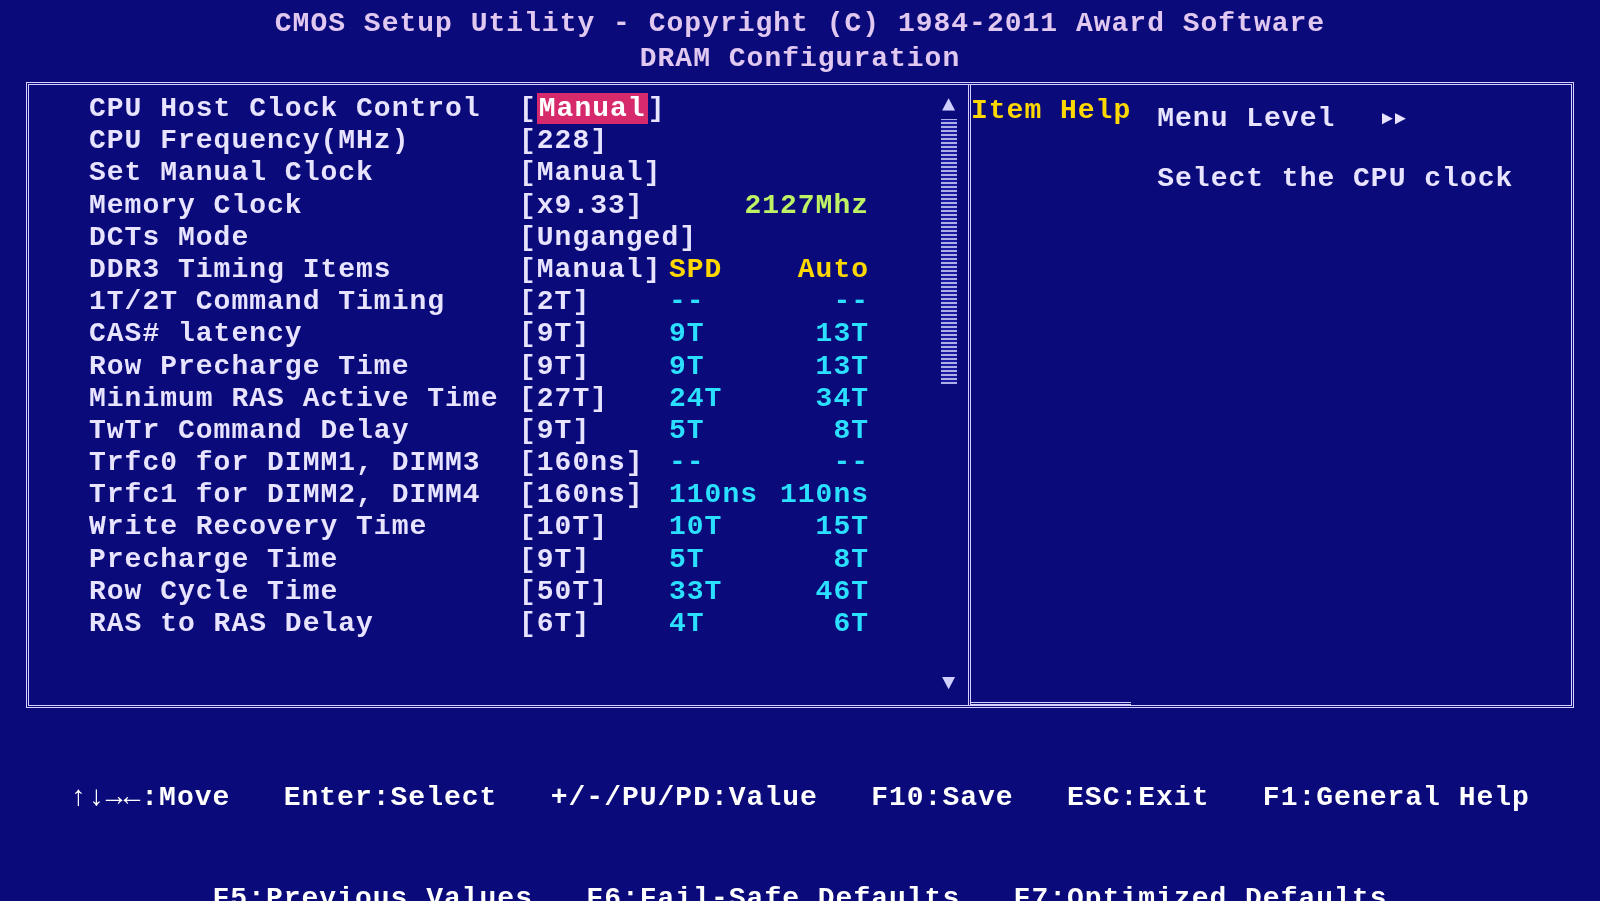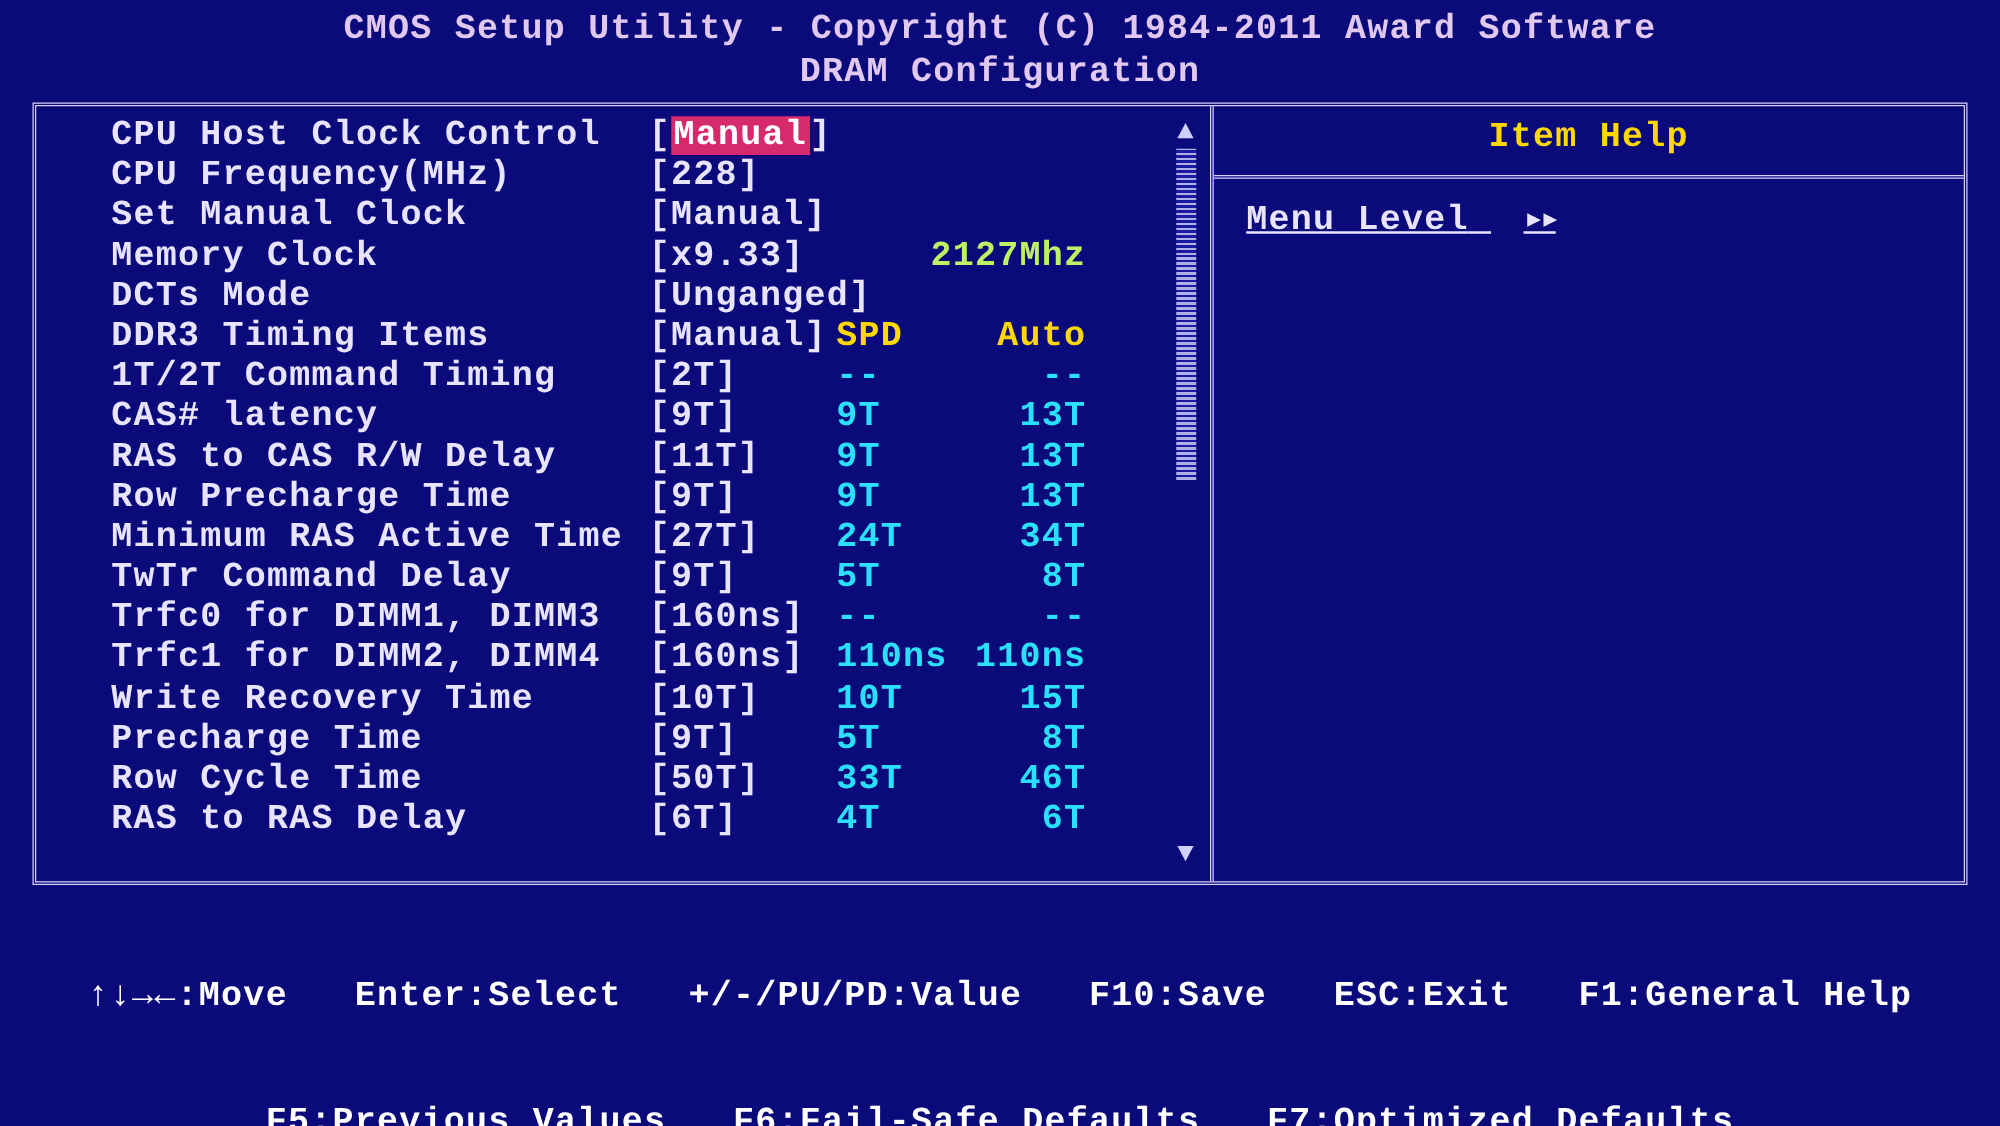--- a/index.html
+++ b/index.html
@@ -31,33 +31,32 @@
   }
   .left-panel {
     flex: 1;
     position: relative;
     padding: 8px 0 8px 60px;
     border-right: 3px double #d8d0ff;
   }
   .right-panel {
     width: 600px;
     display: flex;
-    flex-direction: column;
+    flex-direction: row;
   }
   .help-title {
     text-align: center;
     color: #ffd800;
     padding: 10px 0 14px 0;
     border-bottom: 3px double #d8d0ff;
   }
   .help-body {
     padding: 18px 26px;
     color: #e8e4ff;
     line-height: 1.15;
-    text-decoration: underline;
   }
   .help-body .menu-level { margin-bottom: 28px; }
   .arrows { letter-spacing: -4px; margin-left: 26px; }
   .rows { line-height: 1.15; }
   .row { white-space: pre; }
   .label { color: #e8e4ff; display:inline-block; width: 430px; }
   .val   { color: #e8e4ff; display:inline-block; width: 150px; }
   .spd   { color: #2be0ff; display:inline-block; width: 110px; text-align: left; }
   .auto  { color: #2be0ff; display:inline-block; width: 90px;  text-align: right; }
   .suffix{ color: #bef264; display:inline-block; width: 200px; text-align: right; }
@@ -117,21 +116,20 @@
     <div class="left-panel">
       <div class="rows" id="rows">
           <div class="row"><span class="label">CPU Host Clock Control</span><span class="val">[<span class="sel">Manual</span>]</span></div>
           <div class="row"><span class="label">CPU Frequency(MHz)</span><span class="val">[228]</span></div>
           <div class="row"><span class="label">Set Manual Clock</span><span class="val">[Manual]</span></div>
           <div class="row"><span class="label">Memory Clock</span><span class="val">[x9.33]</span><span class="suffix">2127Mhz</span></div>
           <div class="row"><span class="label">DCTs Mode</span><span class="val">[Unganged]</span></div>
           <div class="row"><span class="label">DDR3 Timing Items</span><span class="val">[Manual]</span><span class="spd hdr">SPD</span><span class="auto hdr">Auto</span></div>
           <div class="row"><span class="label">1T/2T Command Timing</span><span class="val">[2T]</span><span class="spd">--</span><span class="auto">--</span></div>
           <div class="row"><span class="label">CAS# latency</span><span class="val">[9T]</span><span class="spd">9T</span><span class="auto">13T</span></div>
-          <div class="row"><span class="label">RAS to CAS R/W Delay</span><span class="val">[11T]</span><span class="spd">9T</span><span class="auto">13T</span></div>
           <div class="row"><span class="label">Row Precharge Time</span><span class="val">[9T]</span><span class="spd">9T</span><span class="auto">13T</span></div>
           <div class="row"><span class="label">Minimum RAS Active Time</span><span class="val">[27T]</span><span class="spd">24T</span><span class="auto">34T</span></div>
           <div class="row"><span class="label">TwTr Command Delay</span><span class="val">[9T]</span><span class="spd">5T</span><span class="auto">8T</span></div>
           <div class="row"><span class="label">Trfc0 for DIMM1, DIMM3</span><span class="val">[160ns]</span><span class="spd">--</span><span class="auto">--</span></div>
           <div class="row"><span class="label">Trfc1 for DIMM2, DIMM4</span><span class="val">[160ns]</span><span class="spd">110ns</span><span class="auto">110ns</span></div>
           <div class="row"><span class="label">Write Recovery Time</span><span class="val">[10T]</span><span class="spd">10T</span><span class="auto">15T</span></div>
           <div class="row"><span class="label">Precharge Time</span><span class="val">[9T]</span><span class="spd">5T</span><span class="auto">8T</span></div>
           <div class="row"><span class="label">Row Cycle Time</span><span class="val">[50T]</span><span class="spd">33T</span><span class="auto">46T</span></div>
           <div class="row"><span class="label">RAS to RAS Delay</span><span class="val">[6T]</span><span class="spd">4T</span><span class="auto">6T</span></div>
         </div>
@@ -145,20 +143,21 @@
       </div>
     </div>
 
     <div class="right-panel">
       <div class="help-title">Item Help</div>
       <div class="help-body">
         <div class="menu-level">
           <span>Menu Level</span>
           <span class="arrows">▸▸</span>
         </div>
+        <div>Select the CPU clock</div>
       </div>
     </div>
 
   </div>
 
   <div class="footer">
     <div>↑↓→←:Move   Enter:Select   +/-/PU/PD:Value   F10:Save   ESC:Exit   F1:General Help</div>
     <div>F5:Previous Values   F6:Fail-Safe Defaults   F7:Optimized Defaults</div>
   </div>
 

